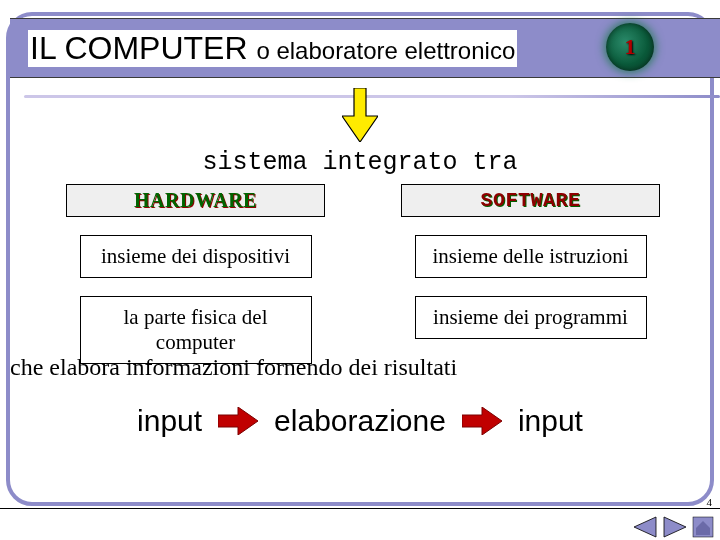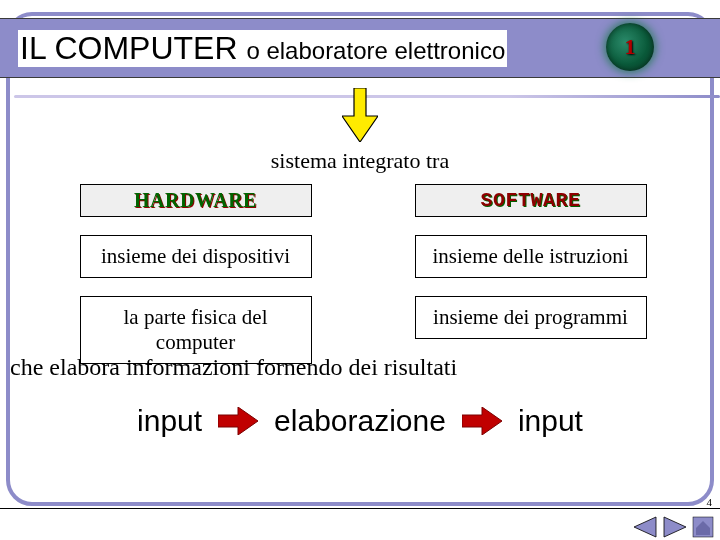--- a/index.html
+++ b/index.html
@@ -13,21 +13,21 @@
   }
   .slide-frame {
     position: absolute;
     left: 6px; top: 12px; right: 6px; bottom: 34px;
     border: 4px solid #8d8cc9;
     border-radius: 26px;
     background: #fff;
   }
   .title-bar {
     position: absolute;
-    left: 0; top: 18px; right: 0;
+    left: 10px; top: 18px; right: 0;
     height: 60px;
     background: #8d8cc9;
     border-top: 1px solid #3a3a3a;
     border-bottom: 1px solid #3a3a3a;
     display: flex;
     align-items: center;
     padding-left: 18px;
   }
   .title-bar h1 {
     font-family: Arial, Helvetica, sans-serif;
@@ -67,22 +67,22 @@
   .arrow-down {
     position: absolute;
     left: 50%; transform: translateX(-50%);
     top: 0;
   }
   .arrow-down svg { display: block; }
   .sistema {
     position: absolute;
     left: 0; right: 0; top: 60px;
     text-align: center;
-    font-family: Liberation Serif, serif;
-    font-size: 22px;
+    font-family: Liberation Mono, monospace;
+    font-size: 25px;
     color: #000;
   }
   .two-col {
     position: absolute;
     left: 48px; right: 42px; top: 96px;
     display: flex;
     gap: 60px;
   }
   .col {
     flex: 1;
@@ -92,21 +92,21 @@
     align-items: center;
   }
   .hbox {
     border: 1px solid #000;
     background: #efefef;
     padding: 4px 20px;
     font-family: 'Comic Sans MS', cursive;
     font-weight: 700;
     font-size: 20px;
     letter-spacing: 0.5px;
-    width: 232px;
+    width: 259px;
   }
   .hbox.hw { color: #006400; text-shadow: 1px 1px 0 #8d0000; }
   .hbox.sw { color: #8d0000; text-shadow: 1px 1px 0 #006000; font-family: Liberation Mono, monospace; }
   .cell {
     width: 232px;
     border: 1px solid #000;
     padding: 8px 6px;
     margin-top: 18px;
     font-family: 'Times New Roman', serif;
     font-size: 21px;

